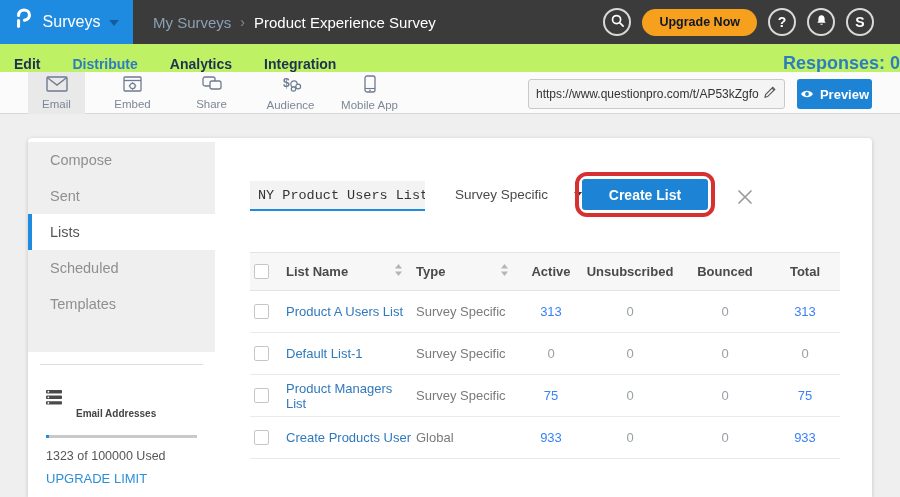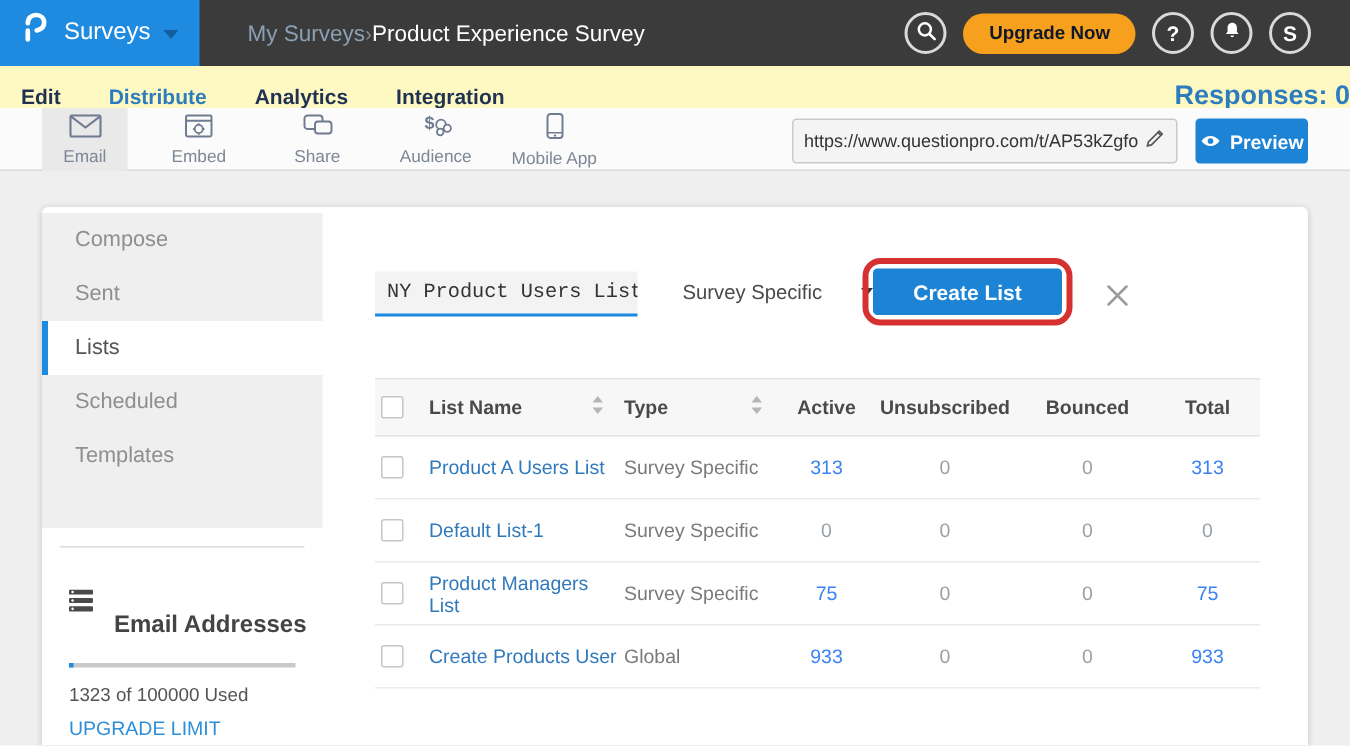--- a/index.html
+++ b/index.html
@@ -4,30 +4,30 @@
 <style>
   * { margin:0; padding:0; box-sizing:border-box; }
   html,body { width:900px; height:497px; }
   body { font-family:"Liberation Sans", sans-serif; background:#efefef; position:relative; overflow:hidden; }
 
   
   .header { position:absolute; top:0; left:0; width:900px; height:44px; background:#3b3b3b; display:flex; align-items:center; z-index:5; }
   .brand { width:133px; height:44px; background:#1f8be0; display:flex; align-items:center; justify-content:center; gap:9px; cursor:pointer; }
   .brand-label { color:#fff; font-size:16px; }
   .brand-caret { width:0; height:0; border-left:5px solid transparent; border-right:5px solid transparent; border-top:6px solid #135d9e; margin-top:2px; }
-  .breadcrumb { margin-left:32px; display:flex; align-items:center; font-size:15px;text-align:center; }
+  .breadcrumb { margin-left:20px; display:flex; align-items:center; gap:9px; font-size:15px;text-align:center; }
   .bc-parent { color:#8ba0b4; cursor:pointer; }
   .bc-sep { color:#8a8a8a; font-size:14px; }
   .bc-current { color:#ffffff; }
   .header-actions { margin-left:auto; margin-right:26px; display:flex; align-items:center; gap:11px; }
   .hicon { width:28px; height:28px; border:2px solid #d9d9d9; border-radius:50%; display:flex; align-items:center; justify-content:center; color:#fff; font-weight:bold; font-size:14px; cursor:pointer; flex:0 0 auto; }
   .upgrade-btn { height:27px; padding:0 17px; background:#f7a01e; border-radius:14px; color:#0f172a; font-weight:bold; font-size:12.5px; display:flex; align-items:center; cursor:pointer; white-space:nowrap; }
 
   
-  .nav { position:absolute; top:44px; left:0; width:900px; height:40px; background:#fef9c3; display:flex; align-items:center; border-bottom:1px solid #e3e3e3; }
+  .nav { position:absolute; top:44px; left:0; width:900px; height:40px; background:#bef264; display:flex; align-items:center; border-bottom:1px solid #e3e3e3; }
   .nav-tab { margin-left:32px; font-size:14px; font-weight:bold; color:#1f3251; cursor:pointer; }
   .nav-tab:first-child { margin-left:14px; }
   .nav-tab.active { color:#2d7dbe; text-decoration:underline; text-underline-offset:3px; }
   .responses { margin-left:auto; font-size:18px; font-weight:bold; color:#2d7dbe; }
 
   
   .toolbar { position:absolute; top:72px; left:0; width:900px; height:42px; background:#fbfbfb; border-bottom:1px solid #d8d8d8; }
   .toolbar-items { display:flex; height:42px; padding-left:28px; }
   .titem { width:79px; height:42px; display:flex; flex-direction:column; align-items:center; justify-content:center; gap:2px; cursor:pointer; color:#6e7b90; }
   .titem .tlabel { font-size:11.5px; color:#7d8795; white-space:nowrap; }
@@ -41,21 +41,21 @@
   .card { position:absolute; left:28px; top:138px; width:844px; height:359px; background:#fff; border-radius:4px 4px 0 0; box-shadow:0 1px 4px rgba(0,0,0,0.18); }
 
   
   .sidebar { position:absolute; left:0; top:4px; width:187px; }
   .menu-item { height:36px; background:#efefef; color:#8f8f8f; font-size:14.5px; display:flex; align-items:center; padding-left:22px; cursor:pointer; }
   .menu-item.active { background:#fff; color:#555; border-left:4px solid #1f8be0; padding-left:18px; }
   .menu-pad { height:30px; background:#efefef; }
   .email-block { margin-top:12px; }
   .email-divider { margin:0 12px; border-top:1px solid #ddd; }
   .email-title-row { display:flex; align-items:center; gap:13px; padding:15px 0 0 18px; }
-  .email-title { font-size:16px; font-weight:bold; color:#444;margin-top:28px; }
+  .email-title { font-size:10px; font-weight:bold; color:#444;margin-top:28px; }
   .progress-track { margin:16px 18px 0 18px; height:3px; background:#c9c9c9; position:relative; }
   .progress-fill { position:absolute; left:0; top:0; bottom:0; width:2%; background:#1f8be0; }
   .usage-text { margin:11px 18px 0 18px; font-size:12.5px; color:#555; }
   .upgrade-link { margin:8px 18px 0 18px; font-size:13px; color:#2d8fd8; cursor:pointer; }
 
   
   .content { position:absolute; left:187px; top:0; right:0; bottom:0; }
   .list-input { position:absolute; left:35px; top:43px; width:175px; height:30px; background:#f3f3f3; border-bottom:2px solid #1f8be0; display:flex; align-items:center; padding:0 8px; font-size:13.5px; color:#333; cursor:text; white-space:nowrap; overflow:hidden;font-family:Liberation Mono, monospace; }
   .caret-bar { display:inline-block; width:1px; height:16px; background:#333; margin-left:1px; }
   .type-select { position:absolute; left:240px; top:49px; display:flex; align-items:center; gap:26px; cursor:pointer; }

